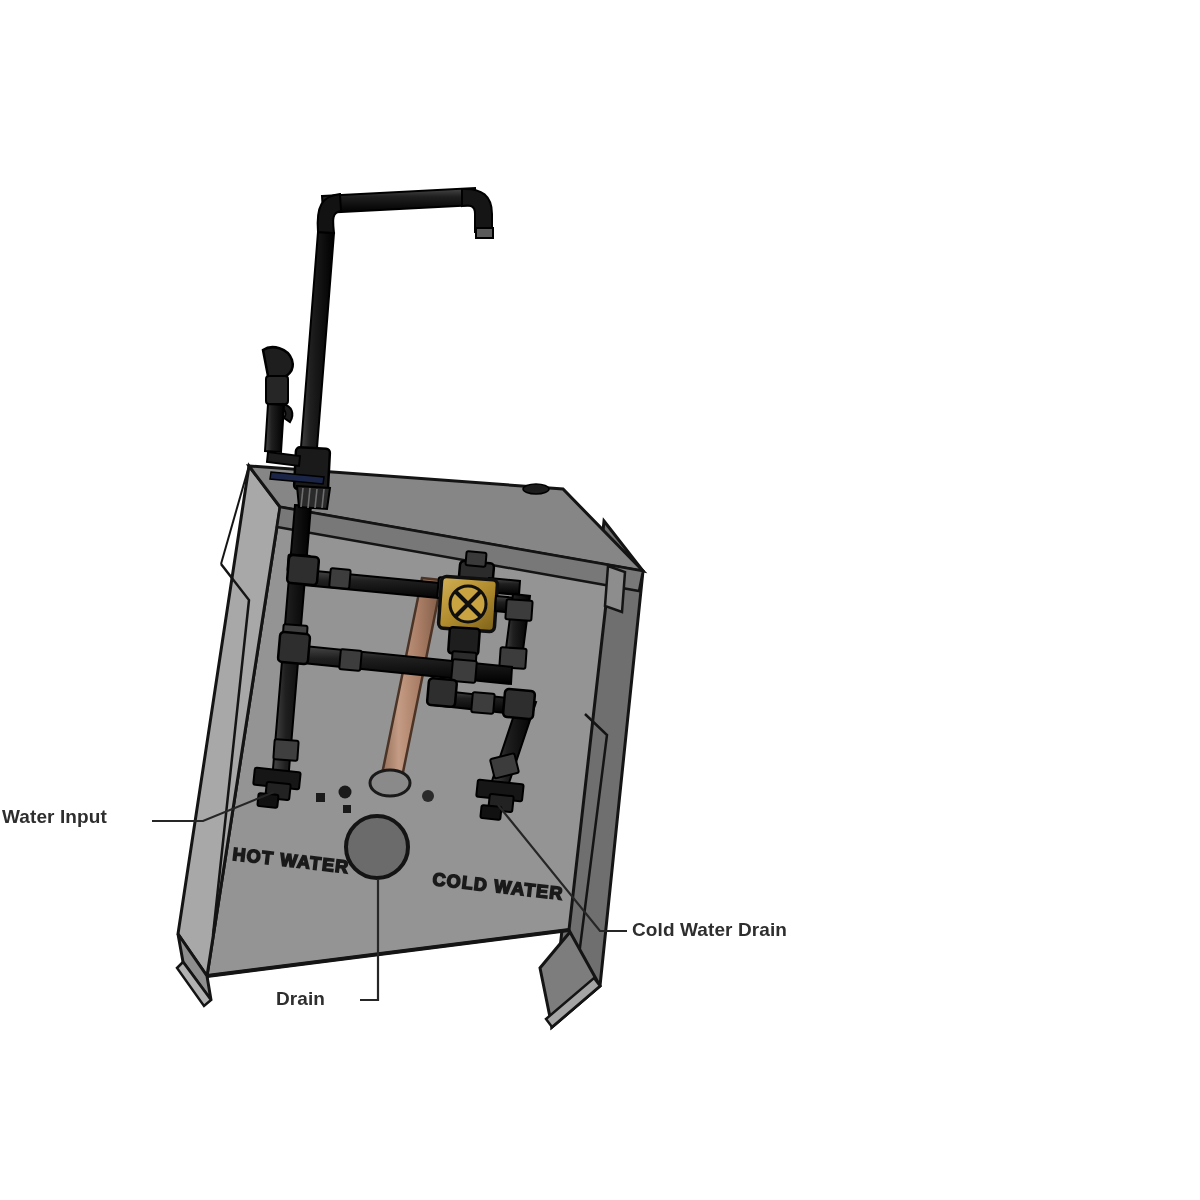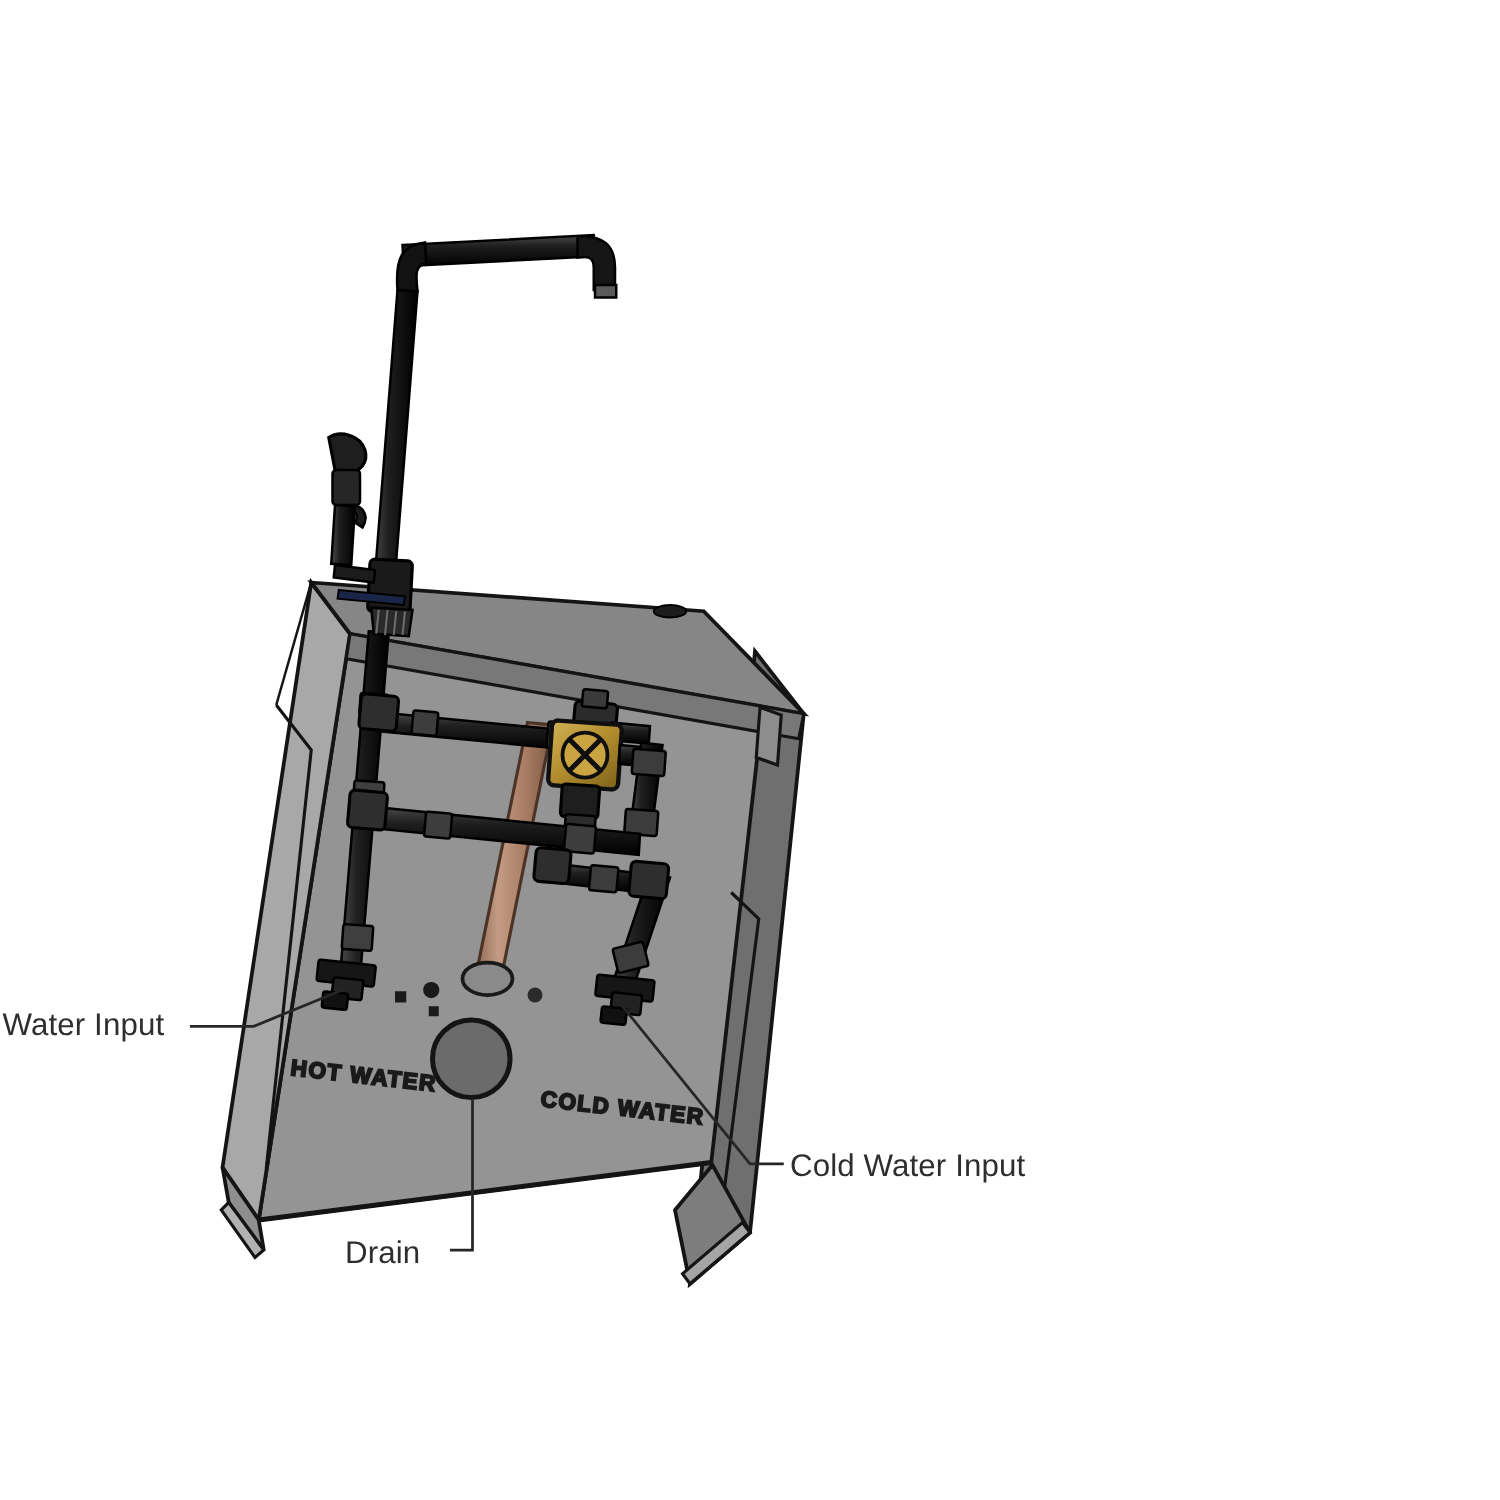--- a/index.html
+++ b/index.html
@@ -4,24 +4,25 @@
 <title>Equipment Diagram</title>
 <style>
   html,body{margin:0;padding:0;background:#ffffff;}
   body{width:1200px;height:1200px;overflow:hidden;
        font-family:"Liberation Sans","DejaVu Sans",sans-serif;}
   #stage{position:relative;width:1200px;height:1200px;background:#ffffff;}
   #art{position:absolute;left:0;top:0;width:1200px;height:1200px;}
   .callout-text{
     position:absolute;
     font-family:"Liberation Sans","DejaVu Sans",sans-serif;
-    font-size:25px;
+    font-size:19px;
     color:#2e2e2e;
     white-space:nowrap;
     letter-spacing:0.1px;
+    font-weight:bold;
   }
   #lbl-water-input{left:2px;top:806px;}
   #lbl-cold-water-input{left:632px;top:919px;}
   #lbl-drain{left:276px;top:988px;}
 </style>
 </head>
 <body>
 
 <div id="stage">
 
@@ -195,17 +196,17 @@
 
     <g stroke="#262626" fill="none">
       <path stroke-width="2.2" d="M 152,821 L 203,821 L 274,792"></path>
       <path stroke-width="2.2" d="M 627,931 L 600,931 L 498,805"></path>
       <path stroke-width="2.2" d="M 360,1000 L 378,1000 L 378,879"></path>
     </g>
   </svg>
 
   <div class="callout-text" id="lbl-water-input">Water Input</div>
 
-  <div class="callout-text" id="lbl-cold-water-input">Cold Water Input</div>
+  <div class="callout-text" id="lbl-cold-water-input">Cold Water Drain</div>
 
   <div class="callout-text" id="lbl-drain">Drain</div>
 
 </div>
 
 </body></html>

